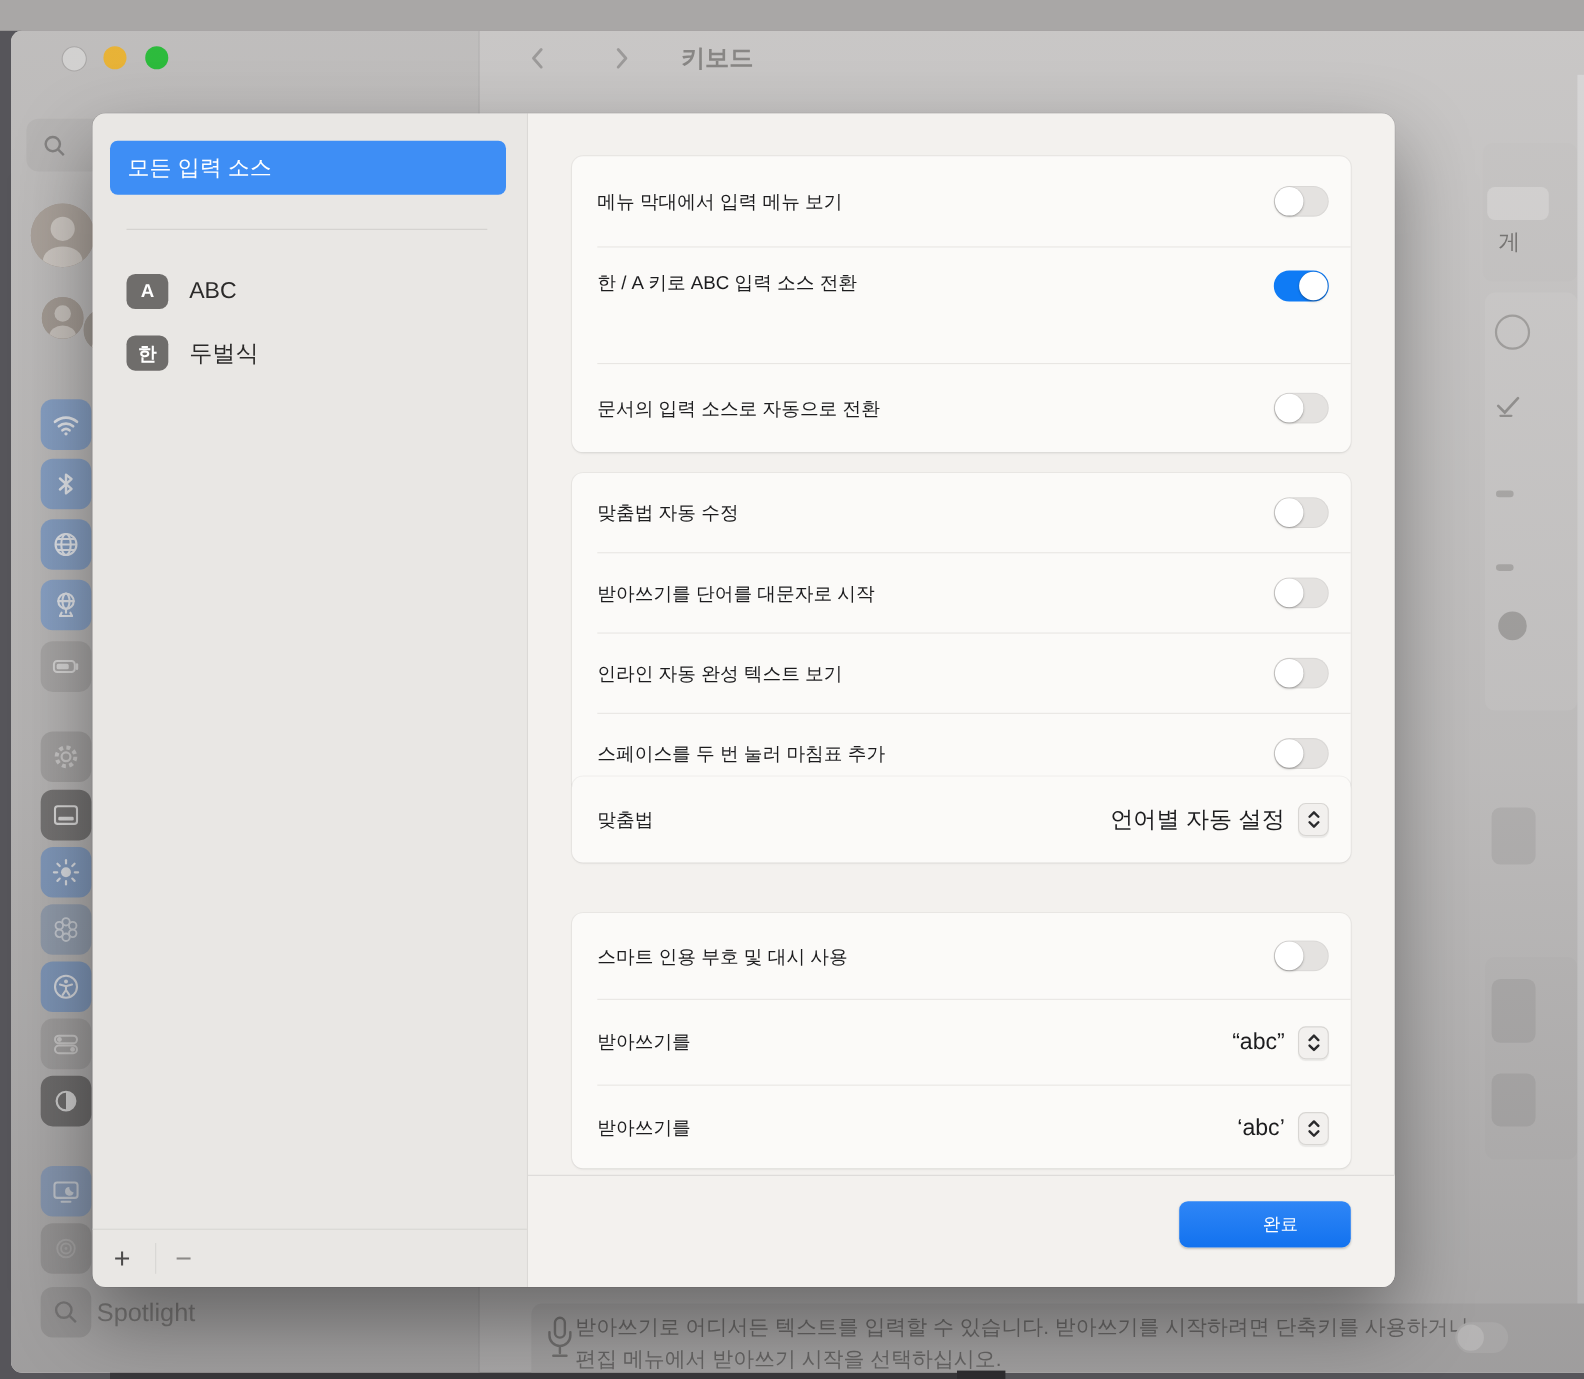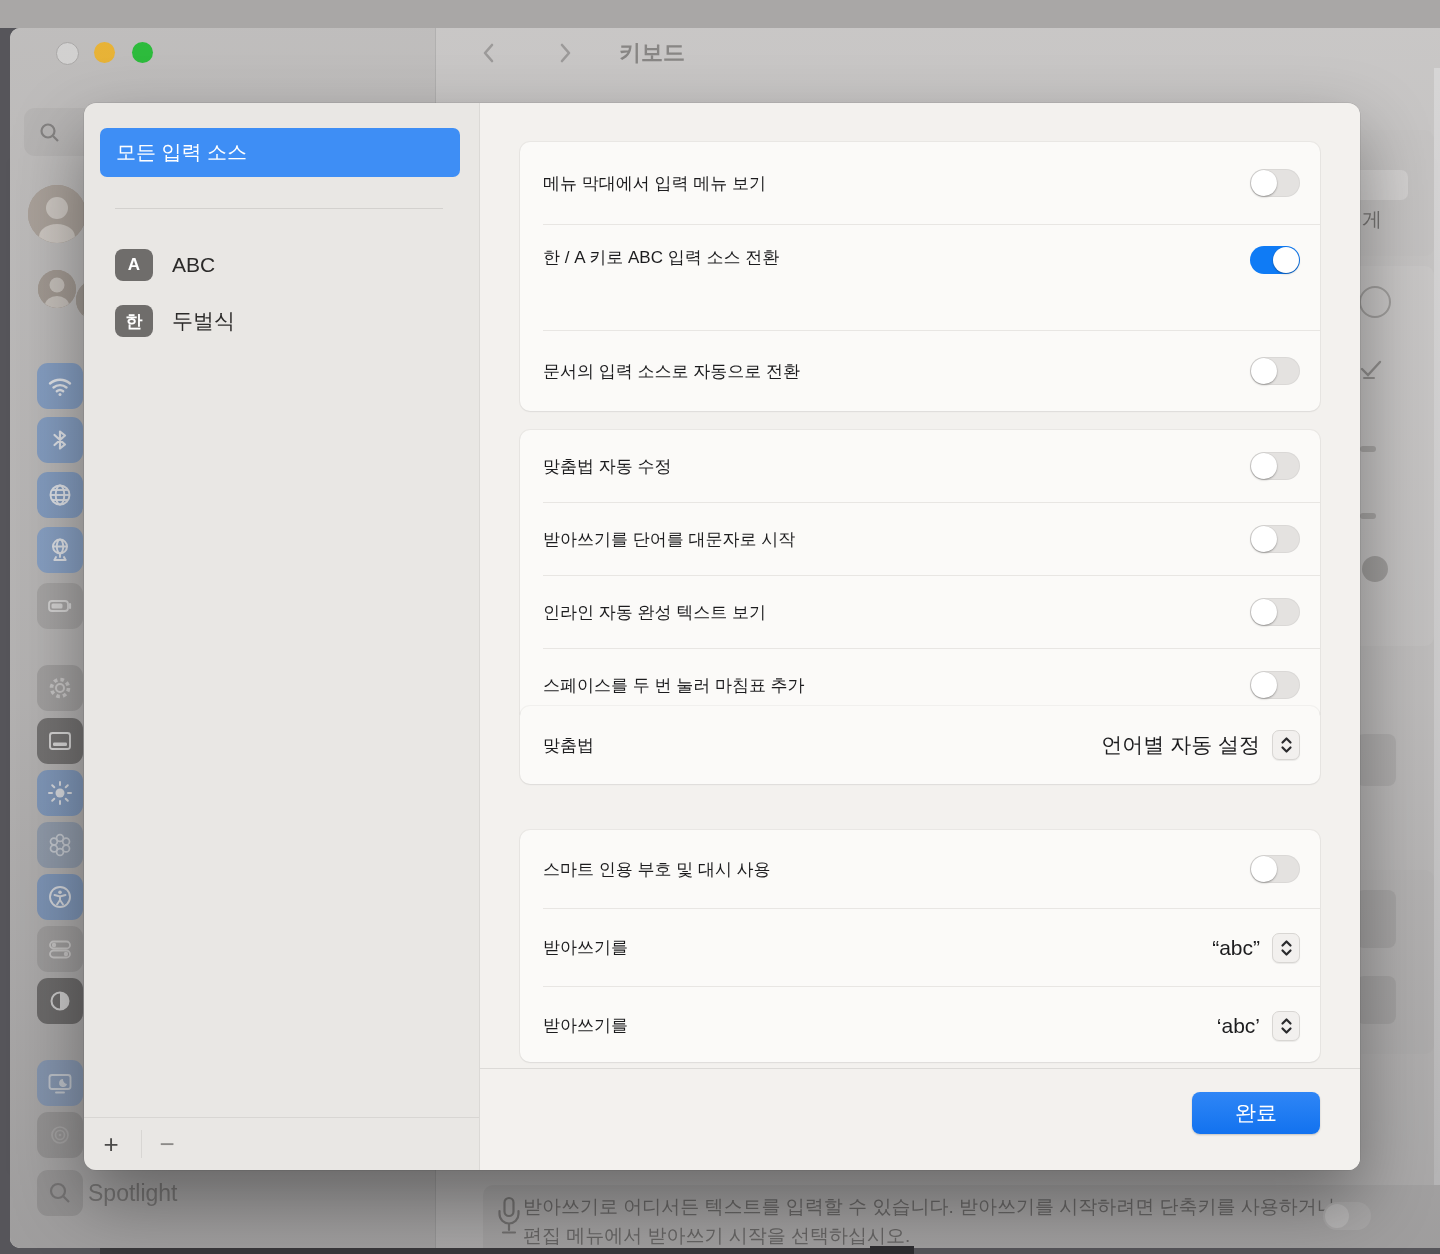--- a/index.html
+++ b/index.html
@@ -52,21 +52,21 @@
   .dict .l1{position:absolute;left:40px;top:9px;font-size:19px;color:#7c7a78;white-space:nowrap;}
   .dict .l2{position:absolute;left:40px;top:38px;font-size:19px;color:#7c7a78;white-space:nowrap;}
   .bg-toggle{position:absolute;left:840px;top:17px;width:48px;height:28px;border-radius:14px;background:#d2d0cf;}
   .bg-toggle .knob{position:absolute;left:2px;top:2px;width:24px;height:24px;border-radius:50%;background:#e4e2e1;}
   .dock-bar{position:absolute;left:100px;top:1248px;width:770px;height:6px;background:#39383b;}
   .dock-bar2{position:absolute;left:870px;top:1246px;width:44px;height:8px;background:#2e2d30;}
   .dim{position:absolute;left:0;top:0;right:0;bottom:0;
     background:linear-gradient(180deg,rgba(28,28,32,0.05) 0%,rgba(28,28,32,0.12) 55%,rgba(28,28,32,0.24) 100%);}
   
   .dialog{
-    position:absolute;left:84px;top:103px;width:1276px;height:1067px;
+    position:absolute;left:84px;top:103px;width:1184px;height:1067px;
     border-radius:12px;overflow:hidden;display:flex;
     box-shadow:0 30px 70px rgba(0,0,0,0.38),0 0 0 0.5px rgba(0,0,0,0.12);
   }
   .dlg-sidebar{width:396px;background:#e9e7e4;position:relative;border-right:1px solid rgba(0,0,0,0.06);box-sizing:border-box;}
   .sel-pill{position:absolute;left:16px;top:25px;width:360px;height:49px;border-radius:7px;
     background:var(--accent,#3e8ef5);color:#fff;font-size:20px;display:flex;align-items:center;padding-left:16px;box-sizing:border-box;}
   .side-sep{position:absolute;left:31px;right:36px;top:105px;height:1px;background:#d3d1ce;}
   .src-item{position:absolute;left:31px;display:flex;align-items:center;}
   .src-badge{width:38px;height:32px;border-radius:8px;background:#6f6d6b;color:#fff;
     display:flex;align-items:center;justify-content:center;font-size:17px;font-weight:bold;}
@@ -88,22 +88,22 @@
     box-shadow:inset 0 0 0 1px rgba(0,0,0,0.045);flex:0 0 auto;}
   .toggle .knob{position:absolute;left:1px;top:1px;width:26px;height:26px;border-radius:50%;background:#fff;
     box-shadow:0 1px 2px rgba(0,0,0,0.3),0 0 0 0.5px rgba(0,0,0,0.06);}
   .toggle.on{background:var(--toggle-on,#0f7bf5);box-shadow:none;}
   .toggle.on .knob{left:auto;right:1px;}
   .value-text{font-size:21px;color:#1c1c1e;margin-right:12px;}
   .stepper{width:28px;height:30px;border-radius:7px;background:#f2f0ee;border:1px solid #d8d6d3;
     box-shadow:0 1px 1px rgba(0,0,0,0.07);display:flex;align-items:center;justify-content:center;box-sizing:border-box;flex:0 0 auto;}
   .dlg-footer{position:absolute;left:0;right:0;top:965px;height:102px;border-top:1px solid #dcdad7;background:#f3f1ee;}
   .done-btn{position:absolute;right:40px;top:23px;width:128px;height:42px;border-radius:8px;
-    background:linear-gradient(180deg,#2f86f6,#1272ef);color:#fff;font-size:21px;
-    display:flex;align-items:center;justify-content:center;box-shadow:0 1px 2px rgba(0,0,0,0.2);}
+    background:linear-gradient(180deg,#2f86f6,#1272ef);color:#fff;font-size:16px;
+    display:flex;align-items:center;justify-content:center;box-shadow:0 1px 2px rgba(0,0,0,0.2);padding-left:28px;}
   svg{display:block;}
 </style>
 </head>
 <body>
 
 <div class="top-strip"></div>
 
 <div class="bg-window">
   <div class="bg-sidebar">
     <div class="bg-search">

